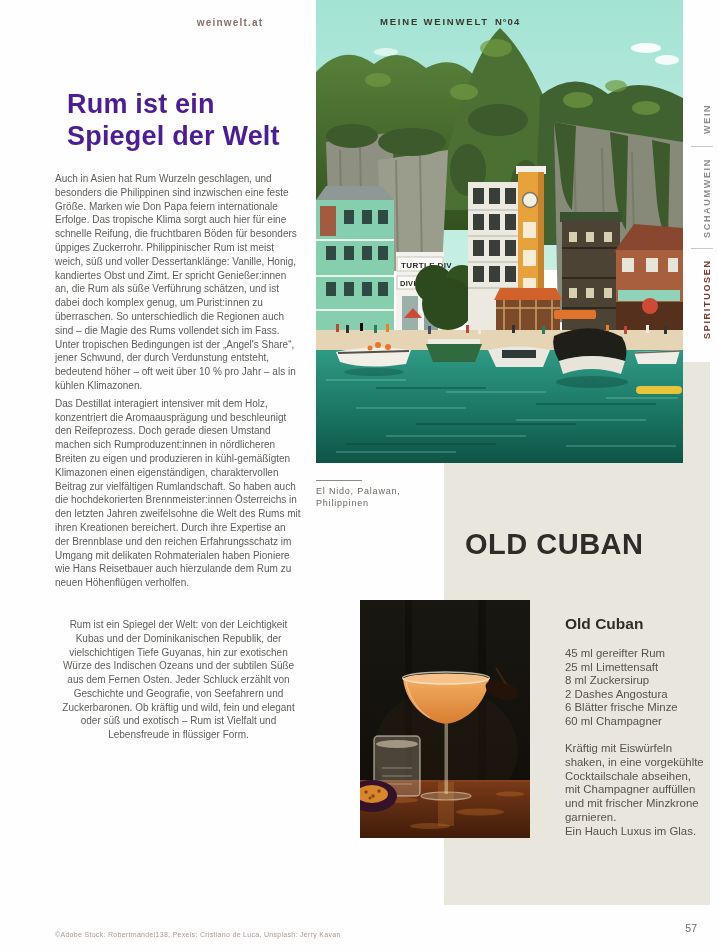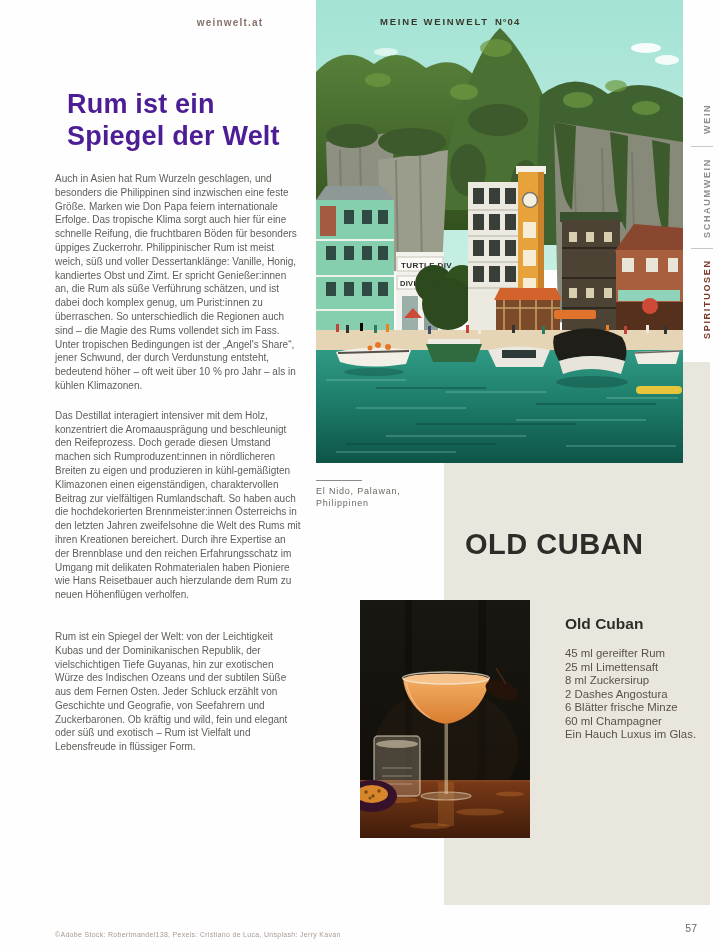--- a/index.html
+++ b/index.html
@@ -28,22 +28,22 @@
   .vtab{position:absolute;right:6px;writing-mode:vertical-rl;transform:rotate(180deg);
         font-size:9px;letter-spacing:1.7px;font-weight:700;color:#8d8d8b;text-align:center;}
   .vtab.active{color:#7d3a2b;}
   .tab-divider{position:absolute;right:5px;width:22px;height:1px;background:#c9c7c2;}
 
   
   .article{position:absolute;left:55px;top:88px;width:247px;}
   .article h1{margin:0 0 20px 12px;font-size:27px;line-height:32px;font-weight:700;
               color:#4c1d95;letter-spacing:.2px;}
   .article p{margin:0;font-size:10px;line-height:13.8px;color:#5e5d59;}
-  .article p + p{margin-top:16px;}
-  .article p.last{margin-top:28px;}
+  .article p + p{margin-top:4px;}
+  .article p.last{margin-top:28px;text-align:center;}
 
   
   .feature-heading{position:absolute;left:465px;top:527px;font-size:29px;line-height:34px;
                    font-weight:600;color:#2d2c28;letter-spacing:.5px;}
   .cocktail-photo{position:absolute;left:360px;top:600px;width:170px;height:238px;overflow:hidden;}
   .recipe{position:absolute;left:565px;top:615px;width:140px;color:#57534a;}
   .recipe-name{font-size:15.5px;font-weight:700;color:#2e2d28;margin-bottom:14px;}
   .ingredient{font-size:11.4px;line-height:13.5px;}
   .instructions{margin-top:14px;font-size:11.4px;line-height:13.8px;}
   .closing{font-size:11.4px;line-height:13.8px;white-space:nowrap;}
@@ -381,19 +381,20 @@
   </div>
 
   <div class="recipe">
     <div class="recipe-name">Old Cuban</div>
     <div class="ingredient">45 ml gereifter Rum</div>
     <div class="ingredient">25 ml Limettensaft</div>
     <div class="ingredient">8 ml Zuckersirup</div>
     <div class="ingredient">2 Dashes Angostura</div>
     <div class="ingredient">6 Blätter frische Minze</div>
     <div class="ingredient">60 ml Champagner</div>
+    <div class="instructions">Kräftig mit Eiswürfeln shaken, in eine vorgekühlte Cocktailschale abseihen, mit Champagner auffüllen und mit frischer Minzkrone garnieren.</div>
     <div class="closing">Ein Hauch Luxus im Glas.</div>
   </div>
 
   <div class="credits">©Adobe Stock: Robertmandel138, Pexels: Cristiano de Luca, Unsplash: Jerry Kavan</div>
   <div class="page-num">57</div>
 
 </div>
 
 </body></html>

